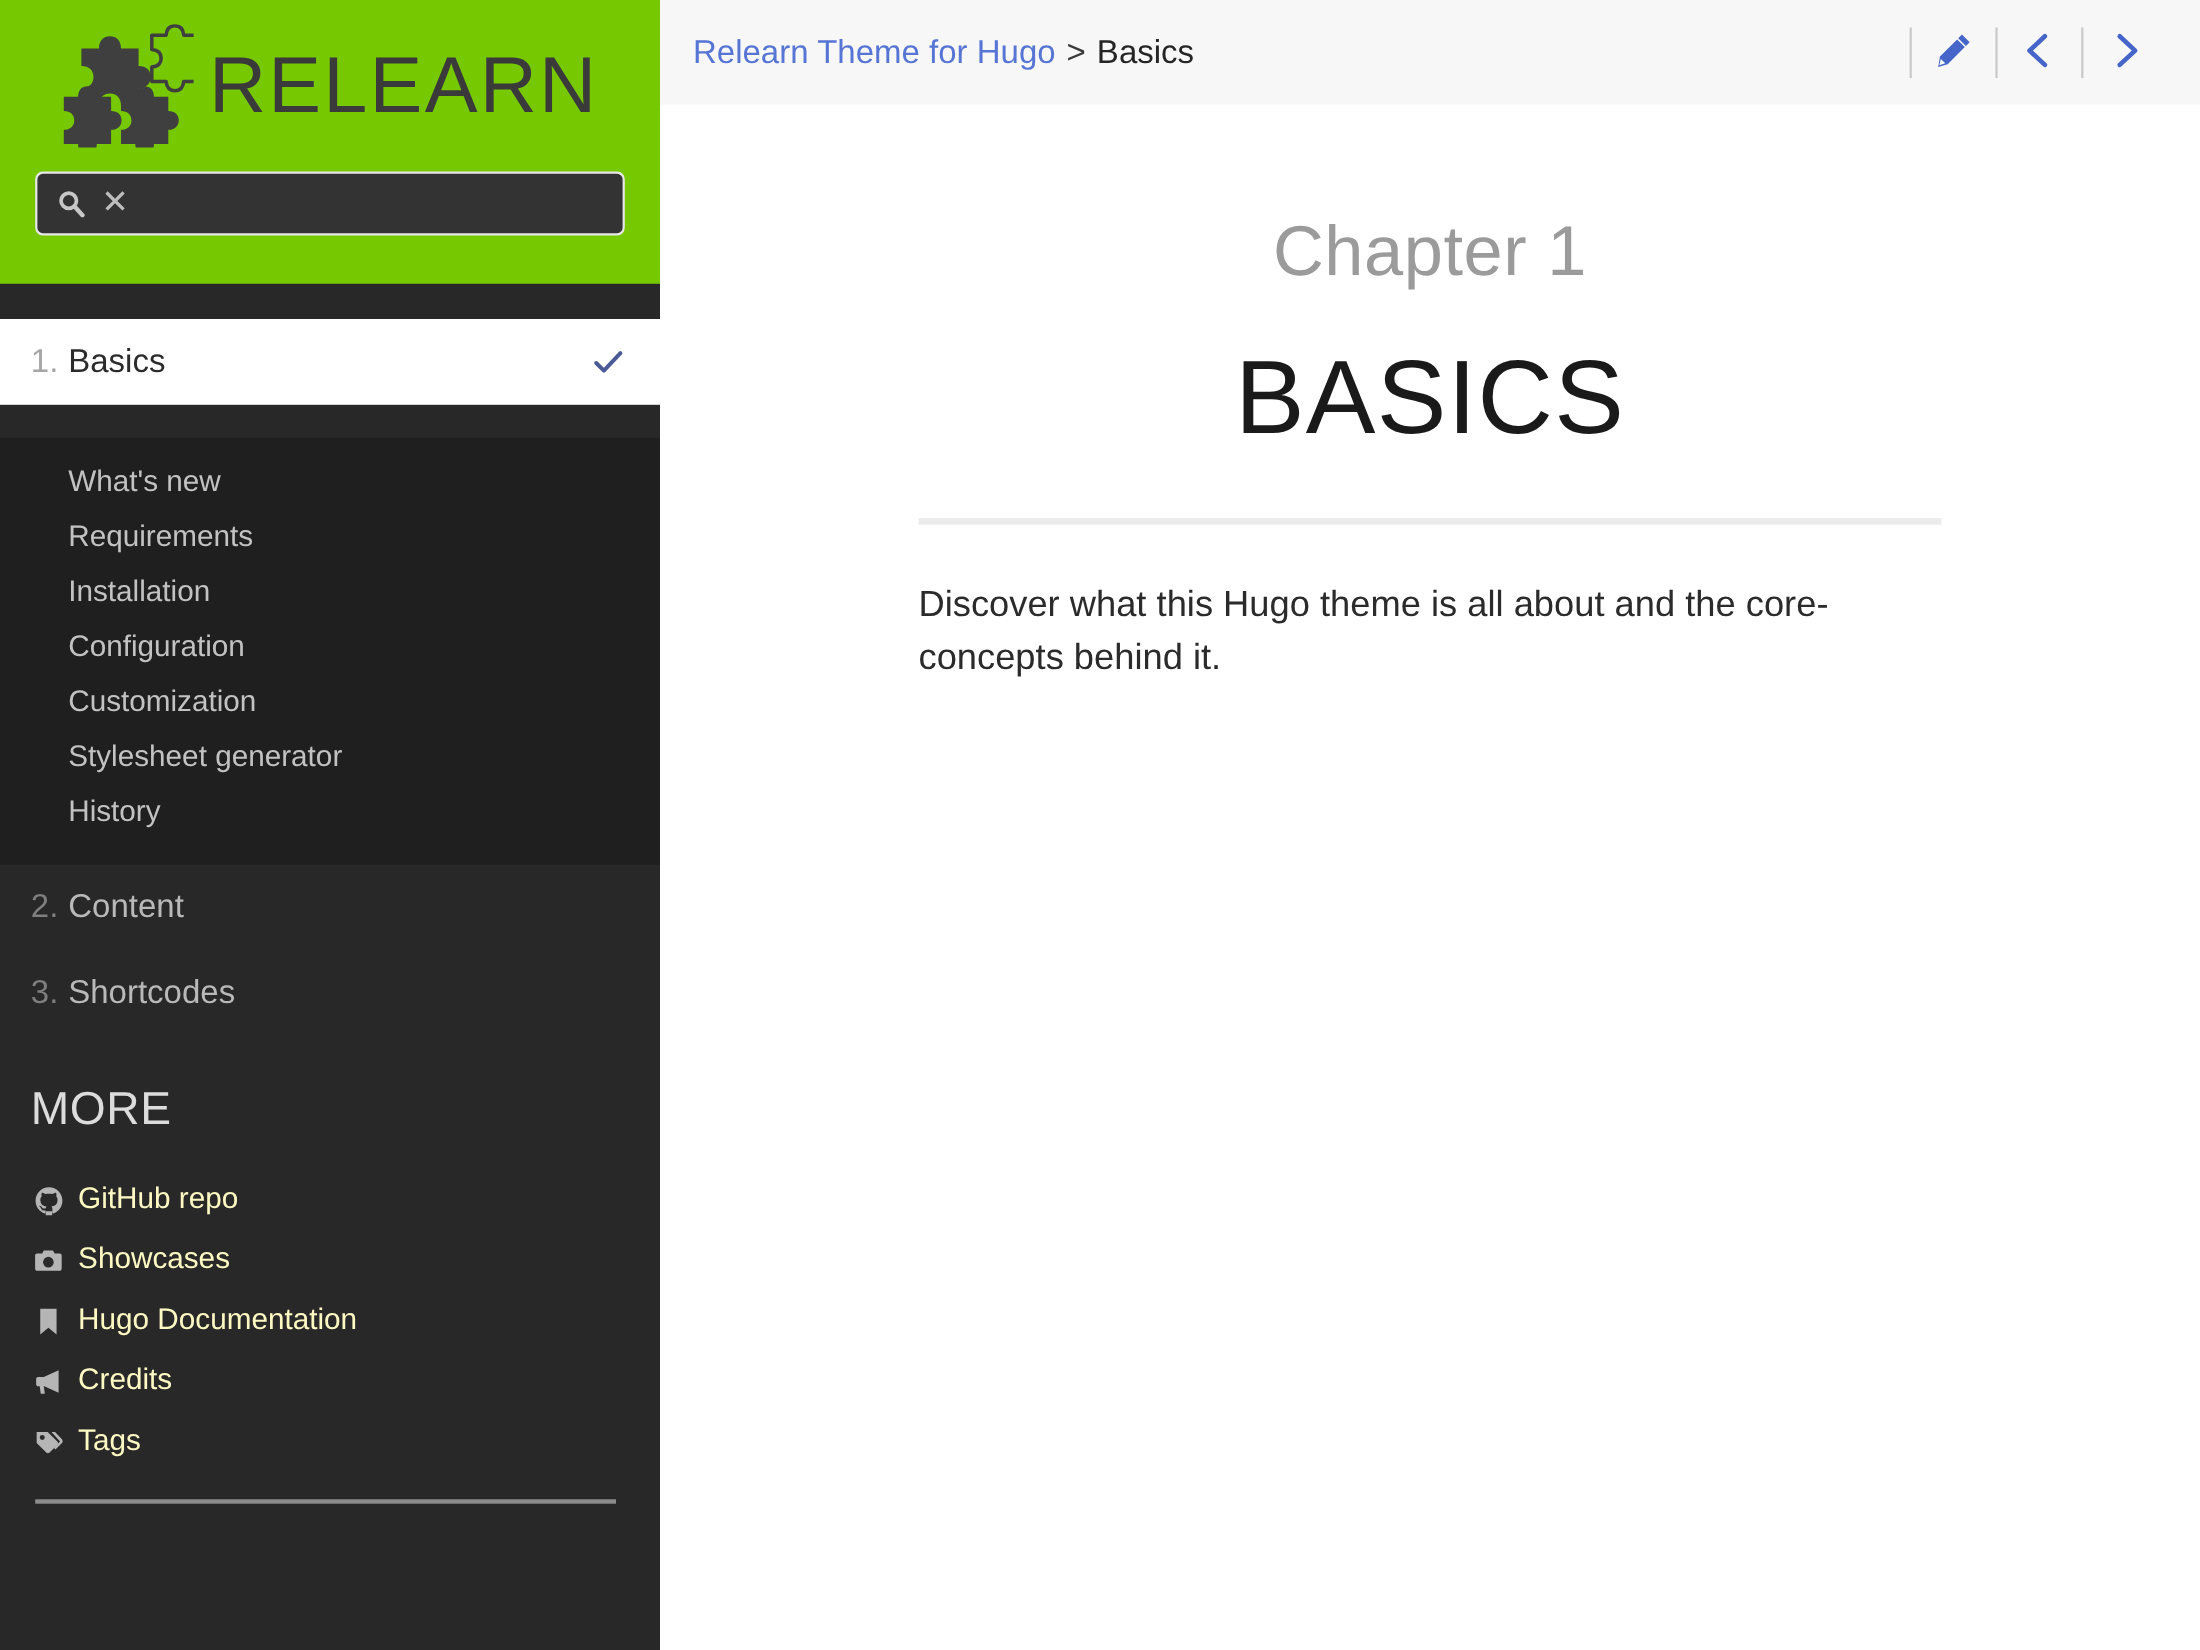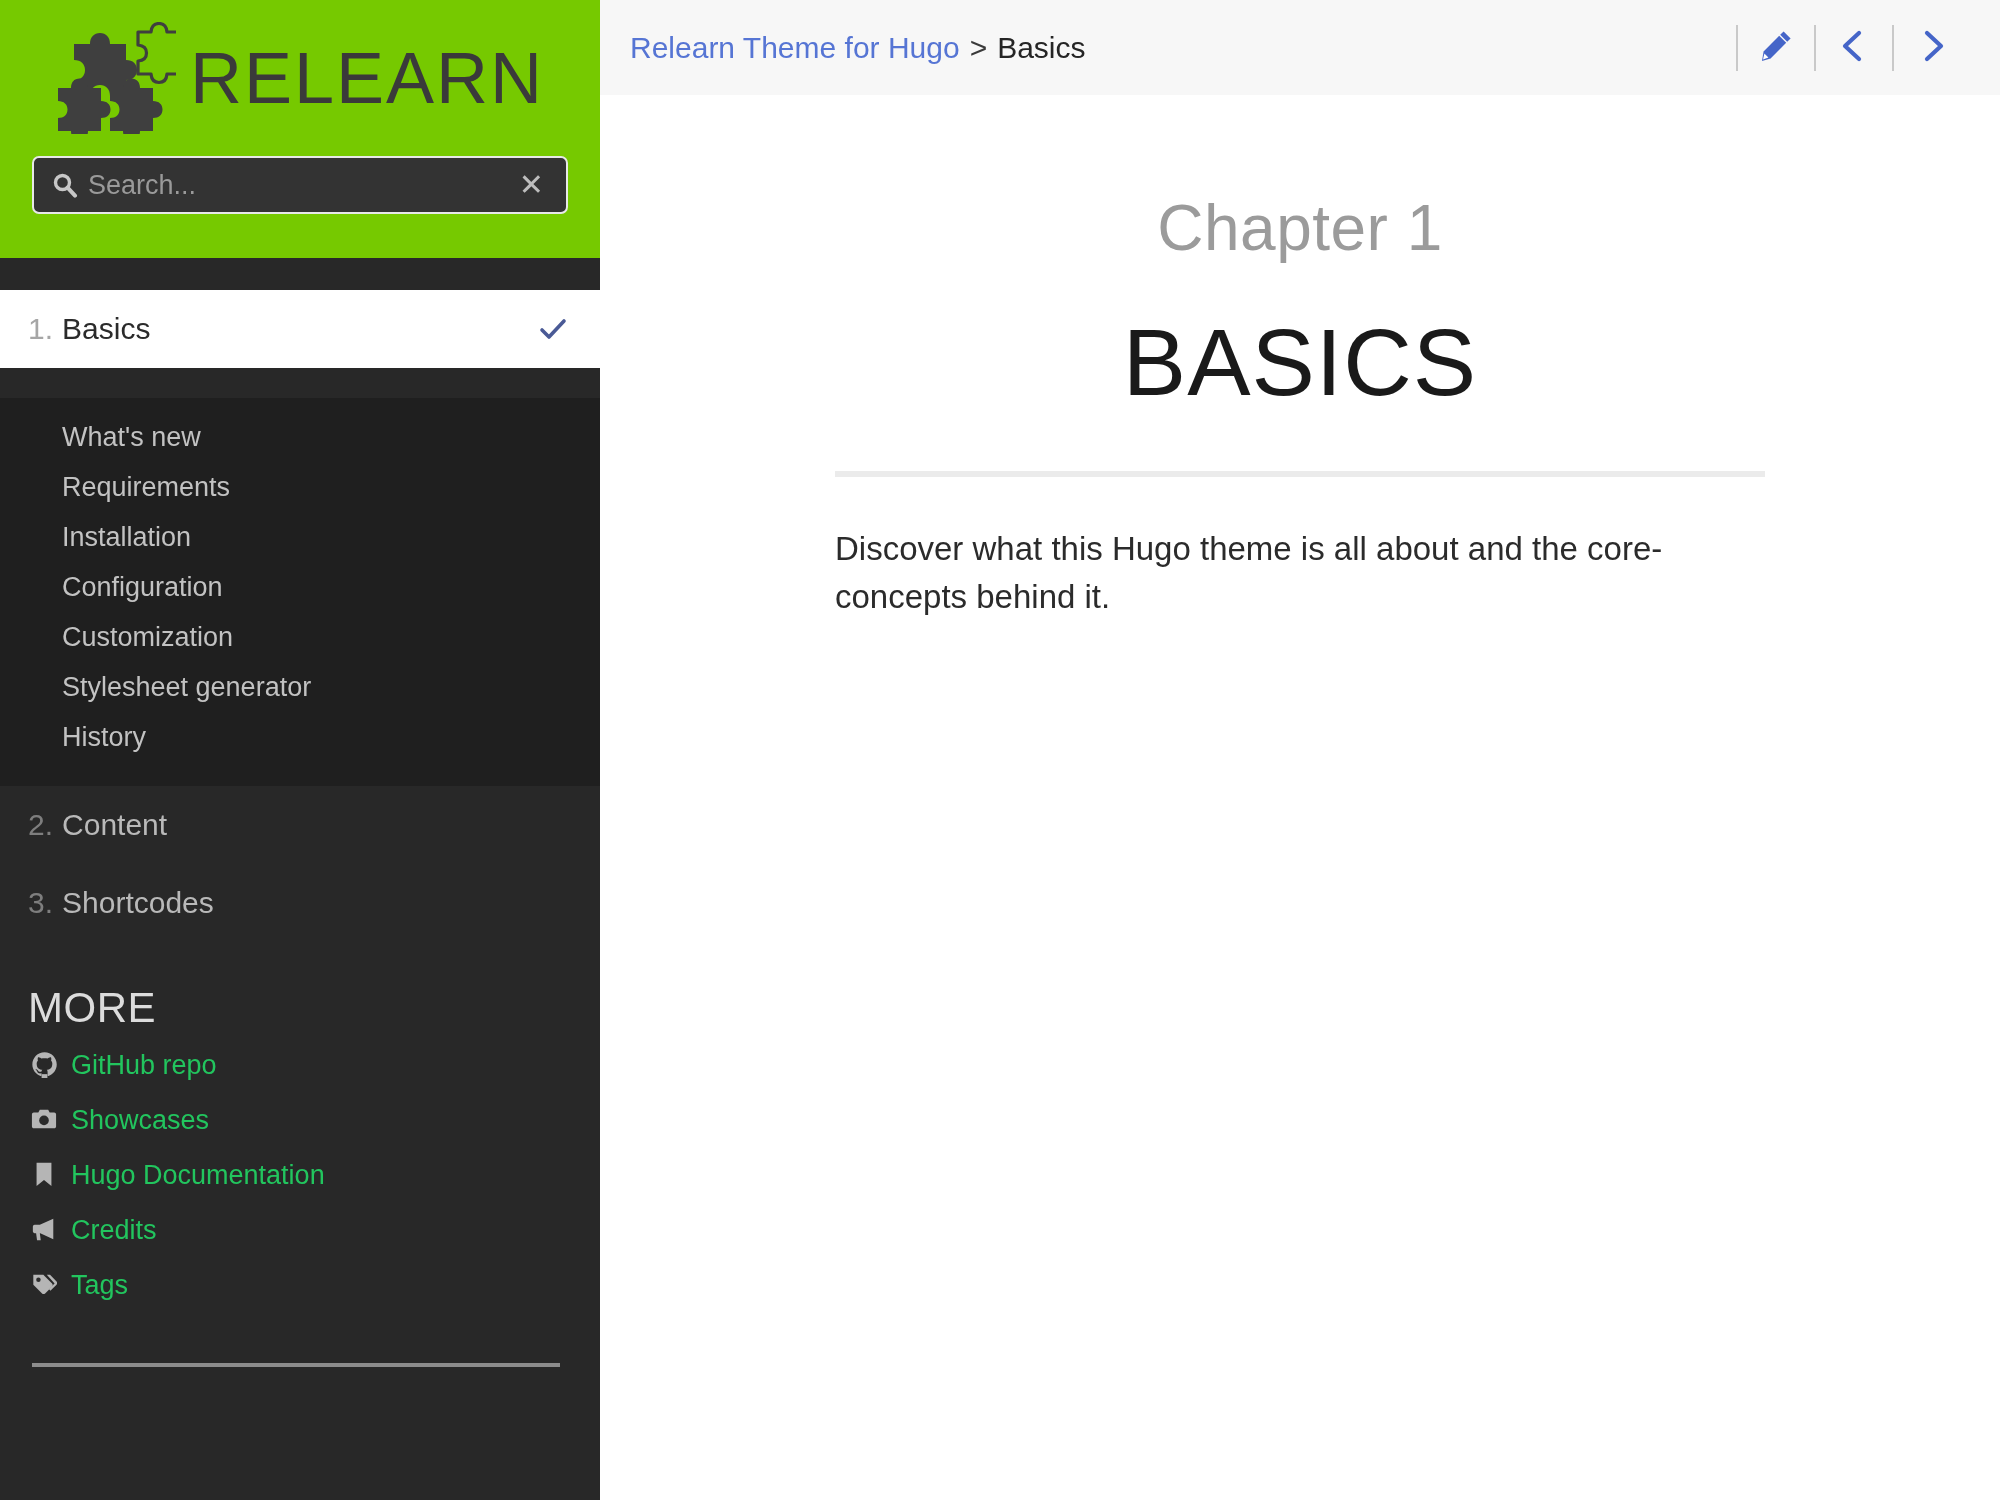--- a/index.html
+++ b/index.html
@@ -164,25 +164,25 @@
   .more-title {
     font-size: 42px;
     color: #dcdcdc;
     font-weight: 300;
     padding: 42px 0 18px 28px;
     letter-spacing: 0.5px;
   }
 
   .more-item {
     display: flex;
-    align-items: flex-start;
+    align-items: flex-end;
     height: 55px;
     padding-left: 30px;
     font-size: 27px;
-    color: #22c55e;
+    color: #fef9c3;
     font-weight: 300;
     cursor: pointer;
   }
 
   .more-icon {
     width: 28px;
     height: 28px;
     flex: 0 0 28px;
     margin-right: 13px;
     display: inline-flex;
@@ -325,21 +325,20 @@
       </div>
 
       <div class="search-wrap">
         <div class="search-box">
           <span class="search-icon">
             <svg viewBox="0 0 26 26" width="26" height="26" xmlns="http://www.w3.org/2000/svg">
               <circle cx="10.5" cy="10.5" r="7" fill="none" stroke="#c7c7c7" stroke-width="3.4"></circle>
               <line x1="15.6" y1="15.6" x2="23" y2="23.6" stroke="#c7c7c7" stroke-width="4" stroke-linecap="round"></line>
             </svg>
           </span>
-          <input class="search-input" type="text" placeholder="Search..." style="">
           <button class="search-clear">✕</button>
         </div>
       </div>
     </div>
 
     <div class="nav-gap"></div>
 
     <nav class="nav-scroll">
 
       <div class="chapter-item active">

